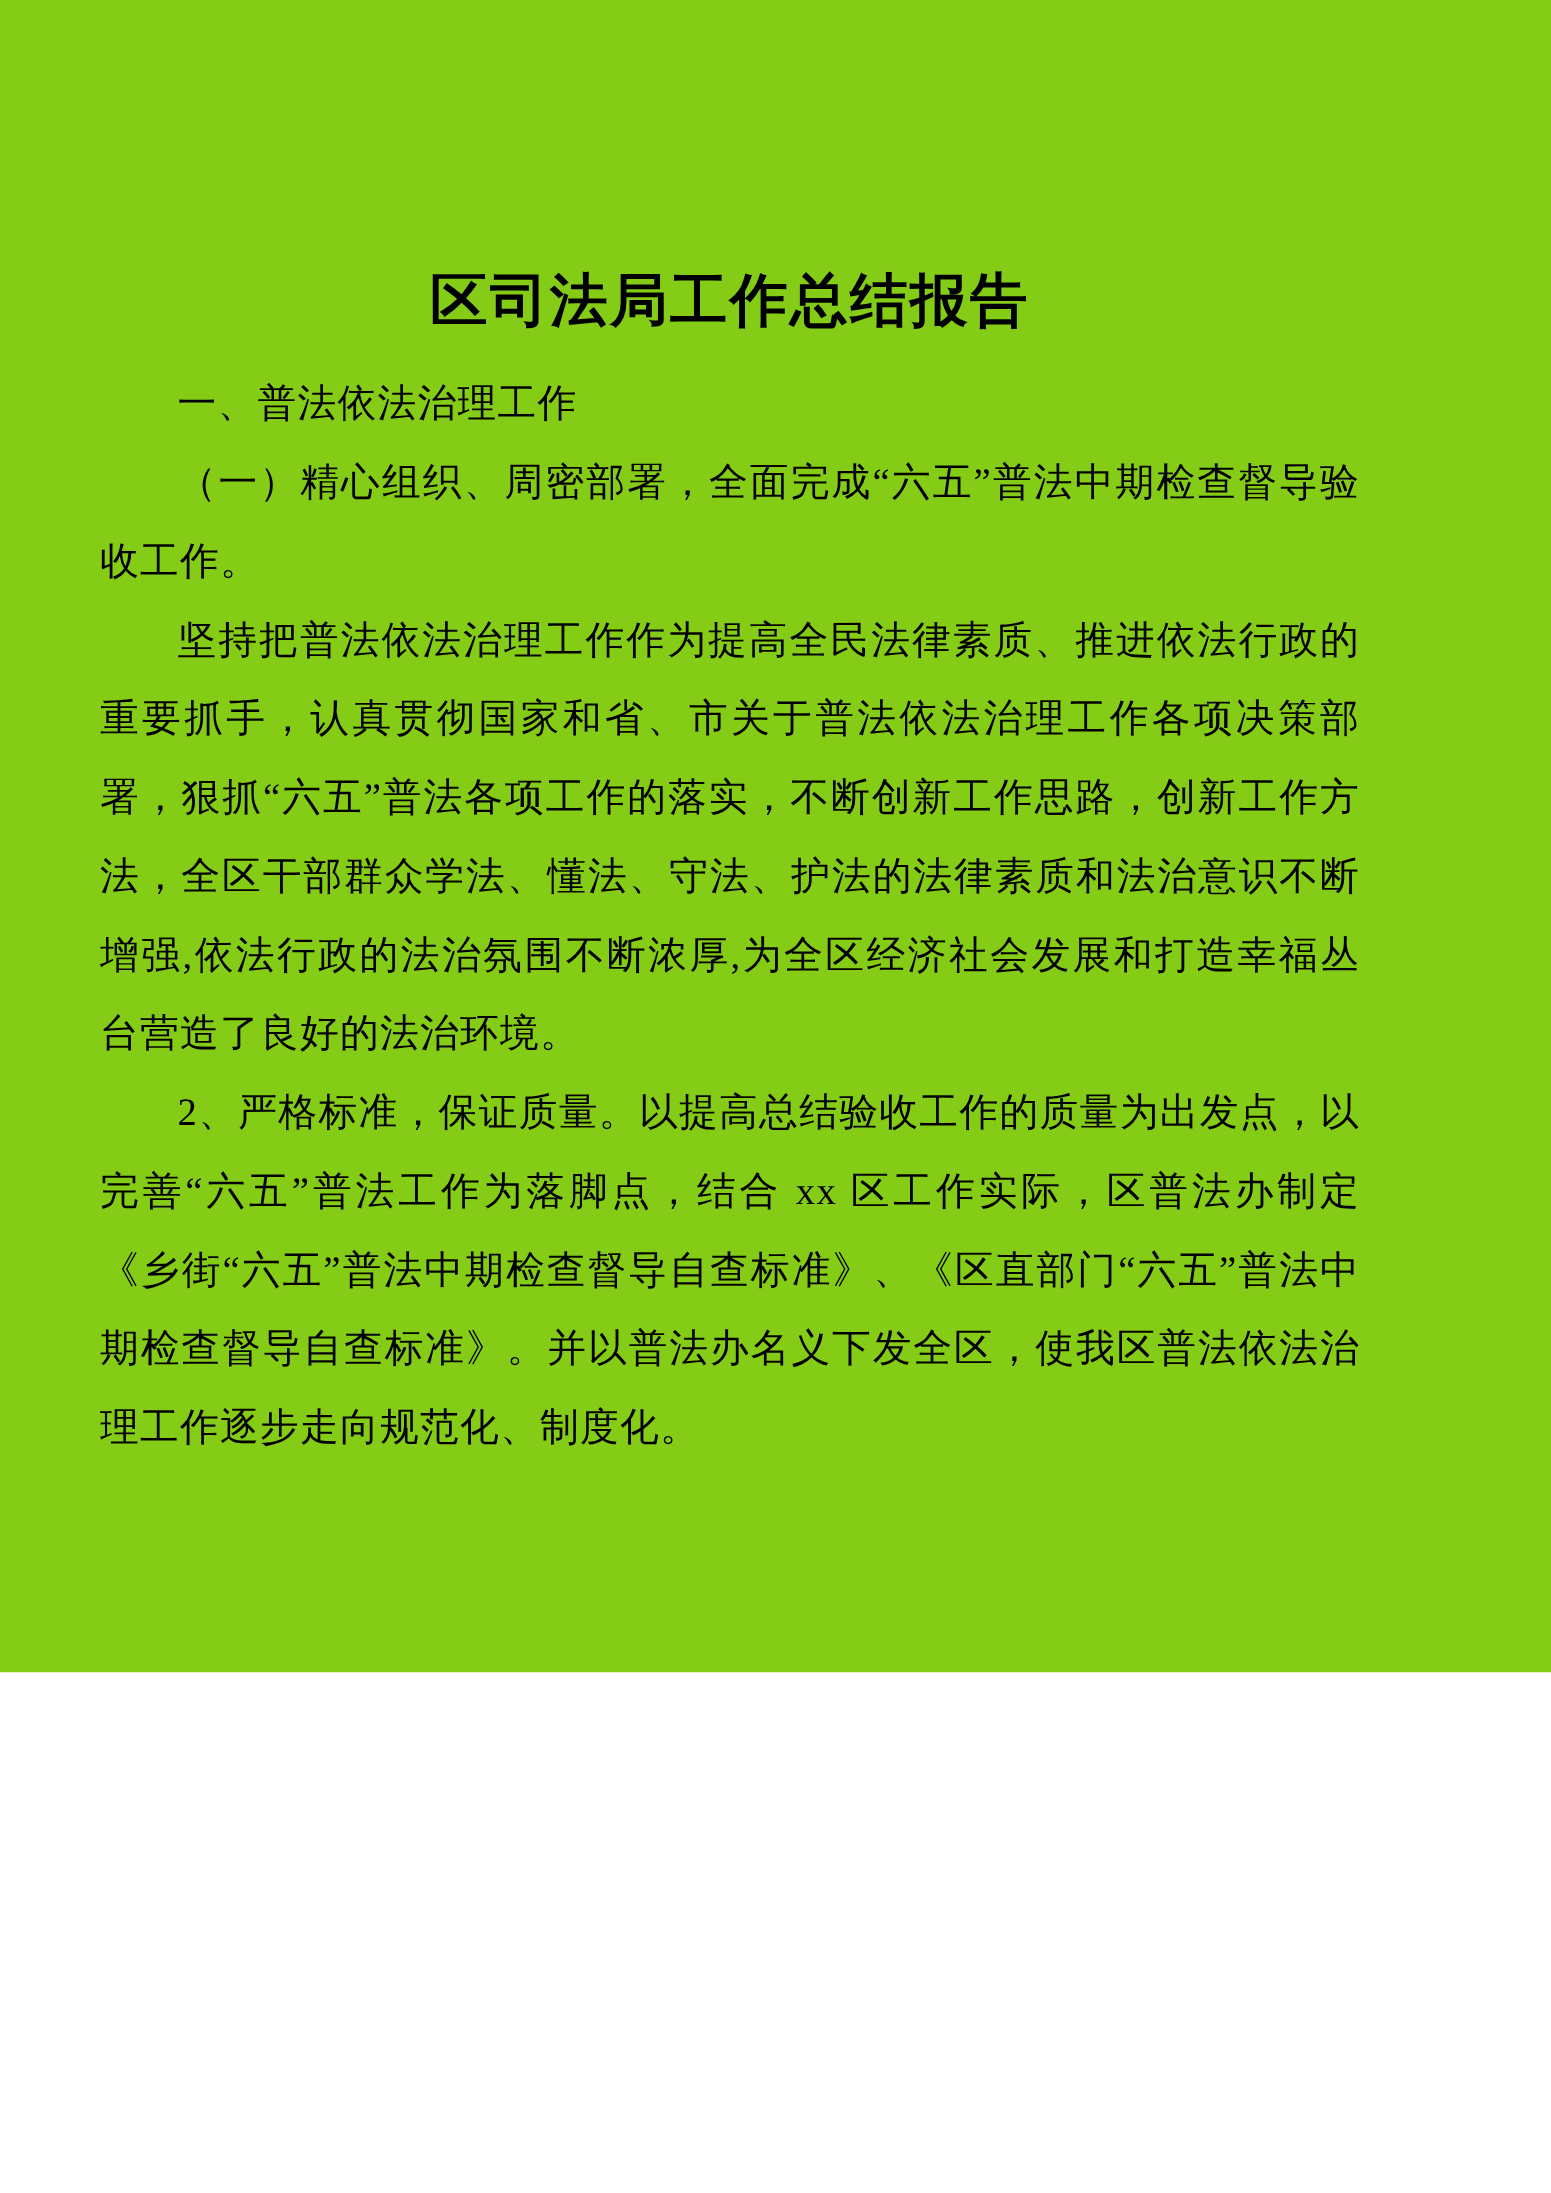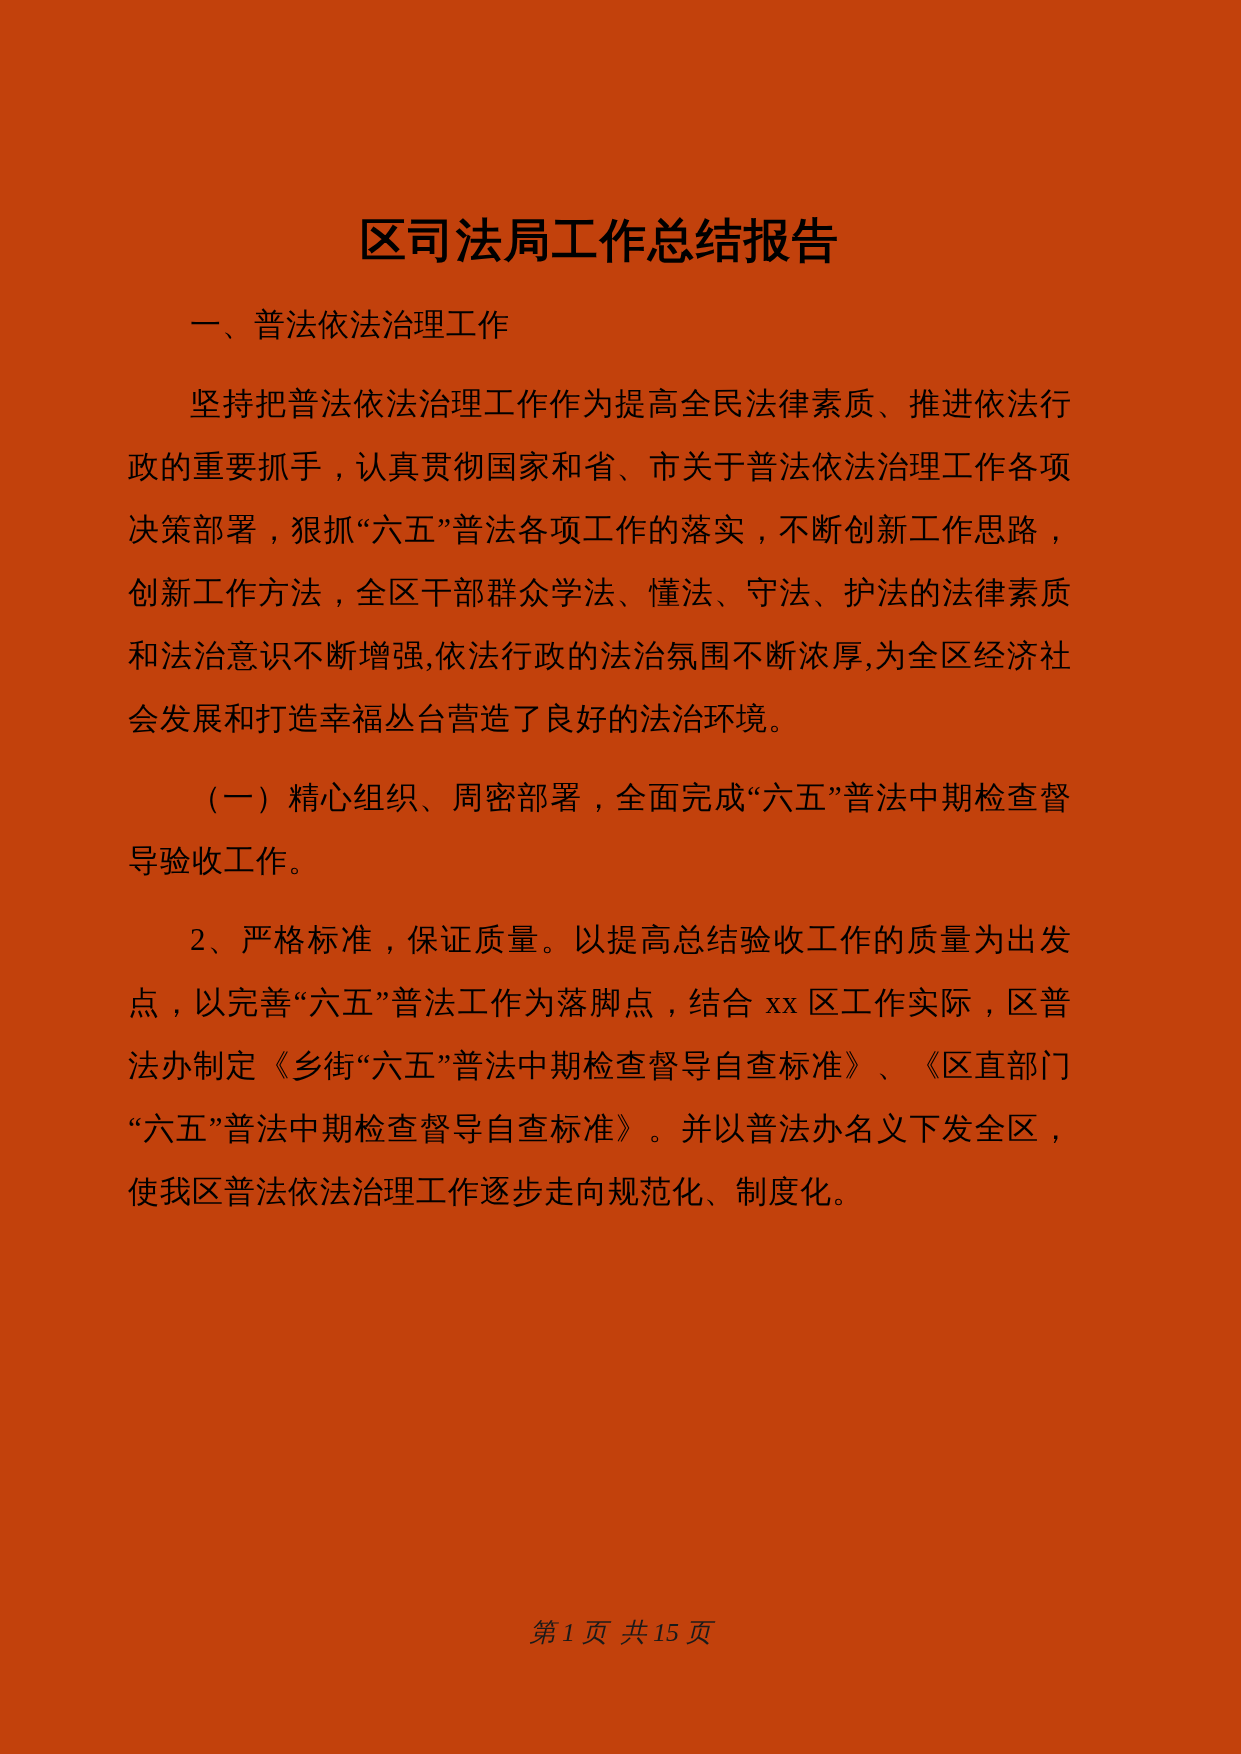--- a/index.html
+++ b/index.html
@@ -3,40 +3,40 @@
 <meta charset="utf-8">
 <style>
   html, body {
     margin: 0;
     padding: 0;
     background: #ffffff;
   }
   .page {
     position: relative;
     width: 1241px;
-    height: 1754px;
+    height: 1338px;
     margin: 0 auto;
-    background: #c2410c;
+    background: #84cc16;
     color: #000000;
     font-family: "Liberation Serif", "DejaVu Serif", serif;
     box-sizing: border-box;
-    padding: 205px 153px 0 112px;
+    padding: 205px 153px 0 80px;
     overflow: hidden;
   }
   .doc-title {
     margin: 0 0 14px 0;
     font-size: 46px;
     line-height: 72px;
     font-weight: bold;
     text-align: center;
     letter-spacing: 2px;
     white-space: nowrap;
   }
   .doc-body p {
-    margin: 16px;
+    margin: 0;
     font-size: 31px;
     line-height: 63px;
     text-align: justify;
     text-justify: inter-character;
     text-indent: 2em;
     letter-spacing: 1px;
     word-break: break-all;
   }
   .page-footer {
     position: absolute;
@@ -53,20 +53,20 @@
 </style>
 </head>
 <body>
 
 <div class="page">
 
   <h1 class="doc-title">区司法局工作总结报告</h1>
 
   <div class="doc-body">
     <p>一、普法依法治理工作</p>
+    <p>（一）精心组织、周密部署，全面完成“六五”普法中期检查督导验收工作。</p>
     <p>坚持把普法依法治理工作作为提高全民法律素质、推进依法行政的重要抓手，认真贯彻国家和省、市关于普法依法治理工作各项决策部署，狠抓“六五”普法各项工作的落实，不断创新工作思路，创新工作方法，全区干部群众学法、懂法、守法、护法的法律素质和法治意识不断增强,依法行政的法治氛围不断浓厚,为全区经济社会发展和打造幸福丛台营造了良好的法治环境。</p>
-    <p>（一）精心组织、周密部署，全面完成“六五”普法中期检查督导验收工作。</p>
     <p>2、严格标准，保证质量。以提高总结验收工作的质量为出发点，以完善“六五”普法工作为落脚点，结合 xx 区工作实际，区普法办制定《乡街“六五”普法中期检查督导自查标准》、《区直部门“六五”普法中期检查督导自查标准》。并以普法办名义下发全区，使我区普法依法治理工作逐步走向规范化、制度化。</p>
   </div>
 
   <div class="page-footer">第 1 页  共 15 页</div>
 
 </div>
 
 </body></html>

